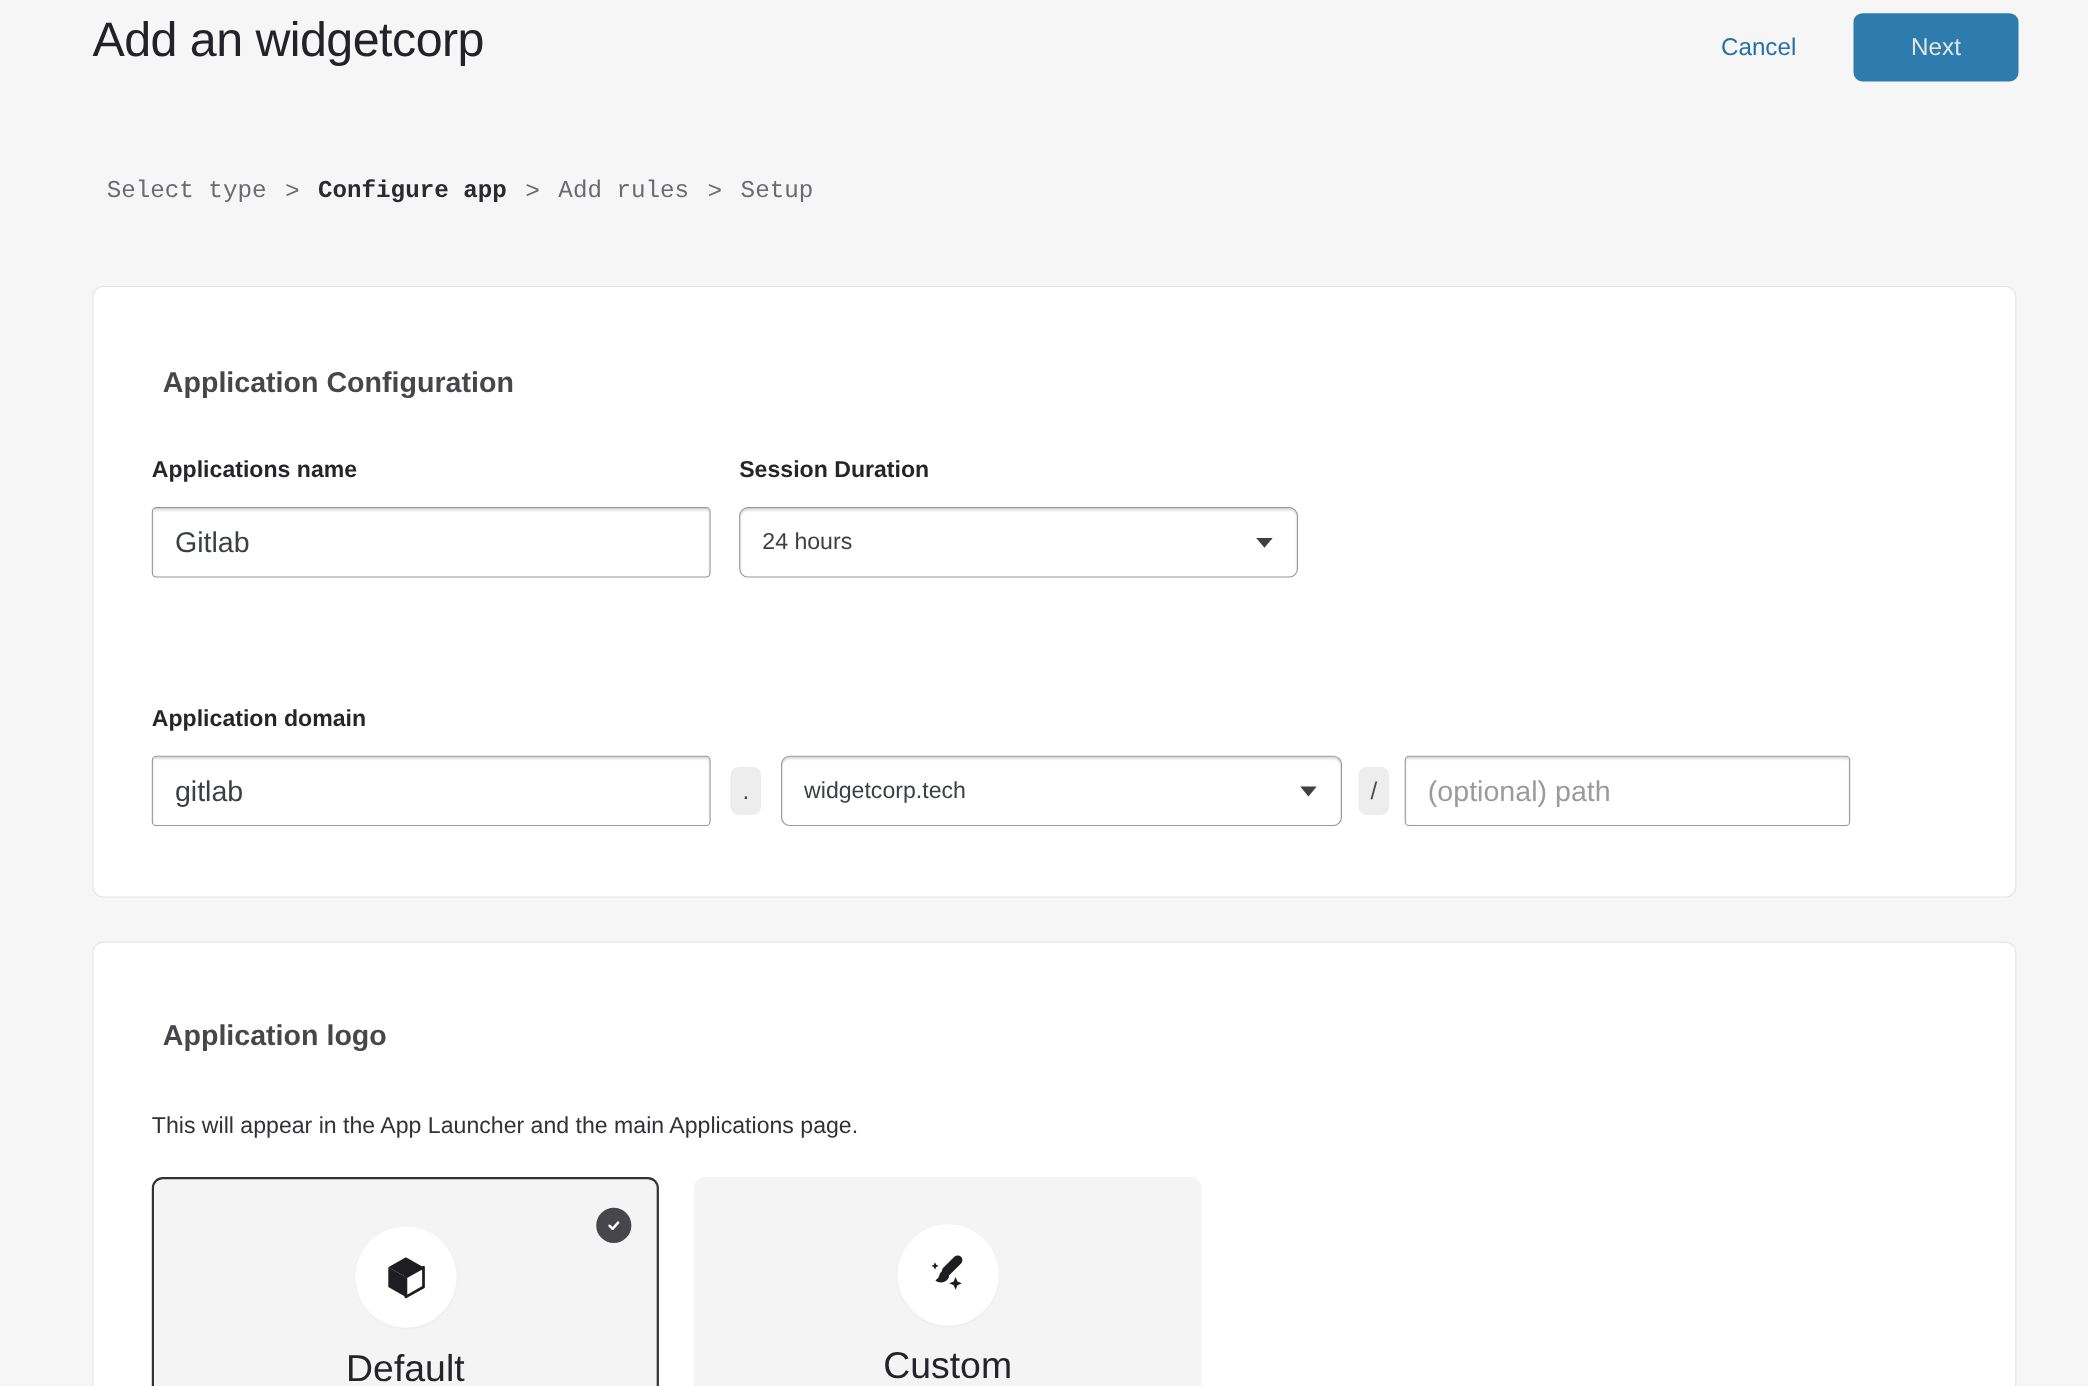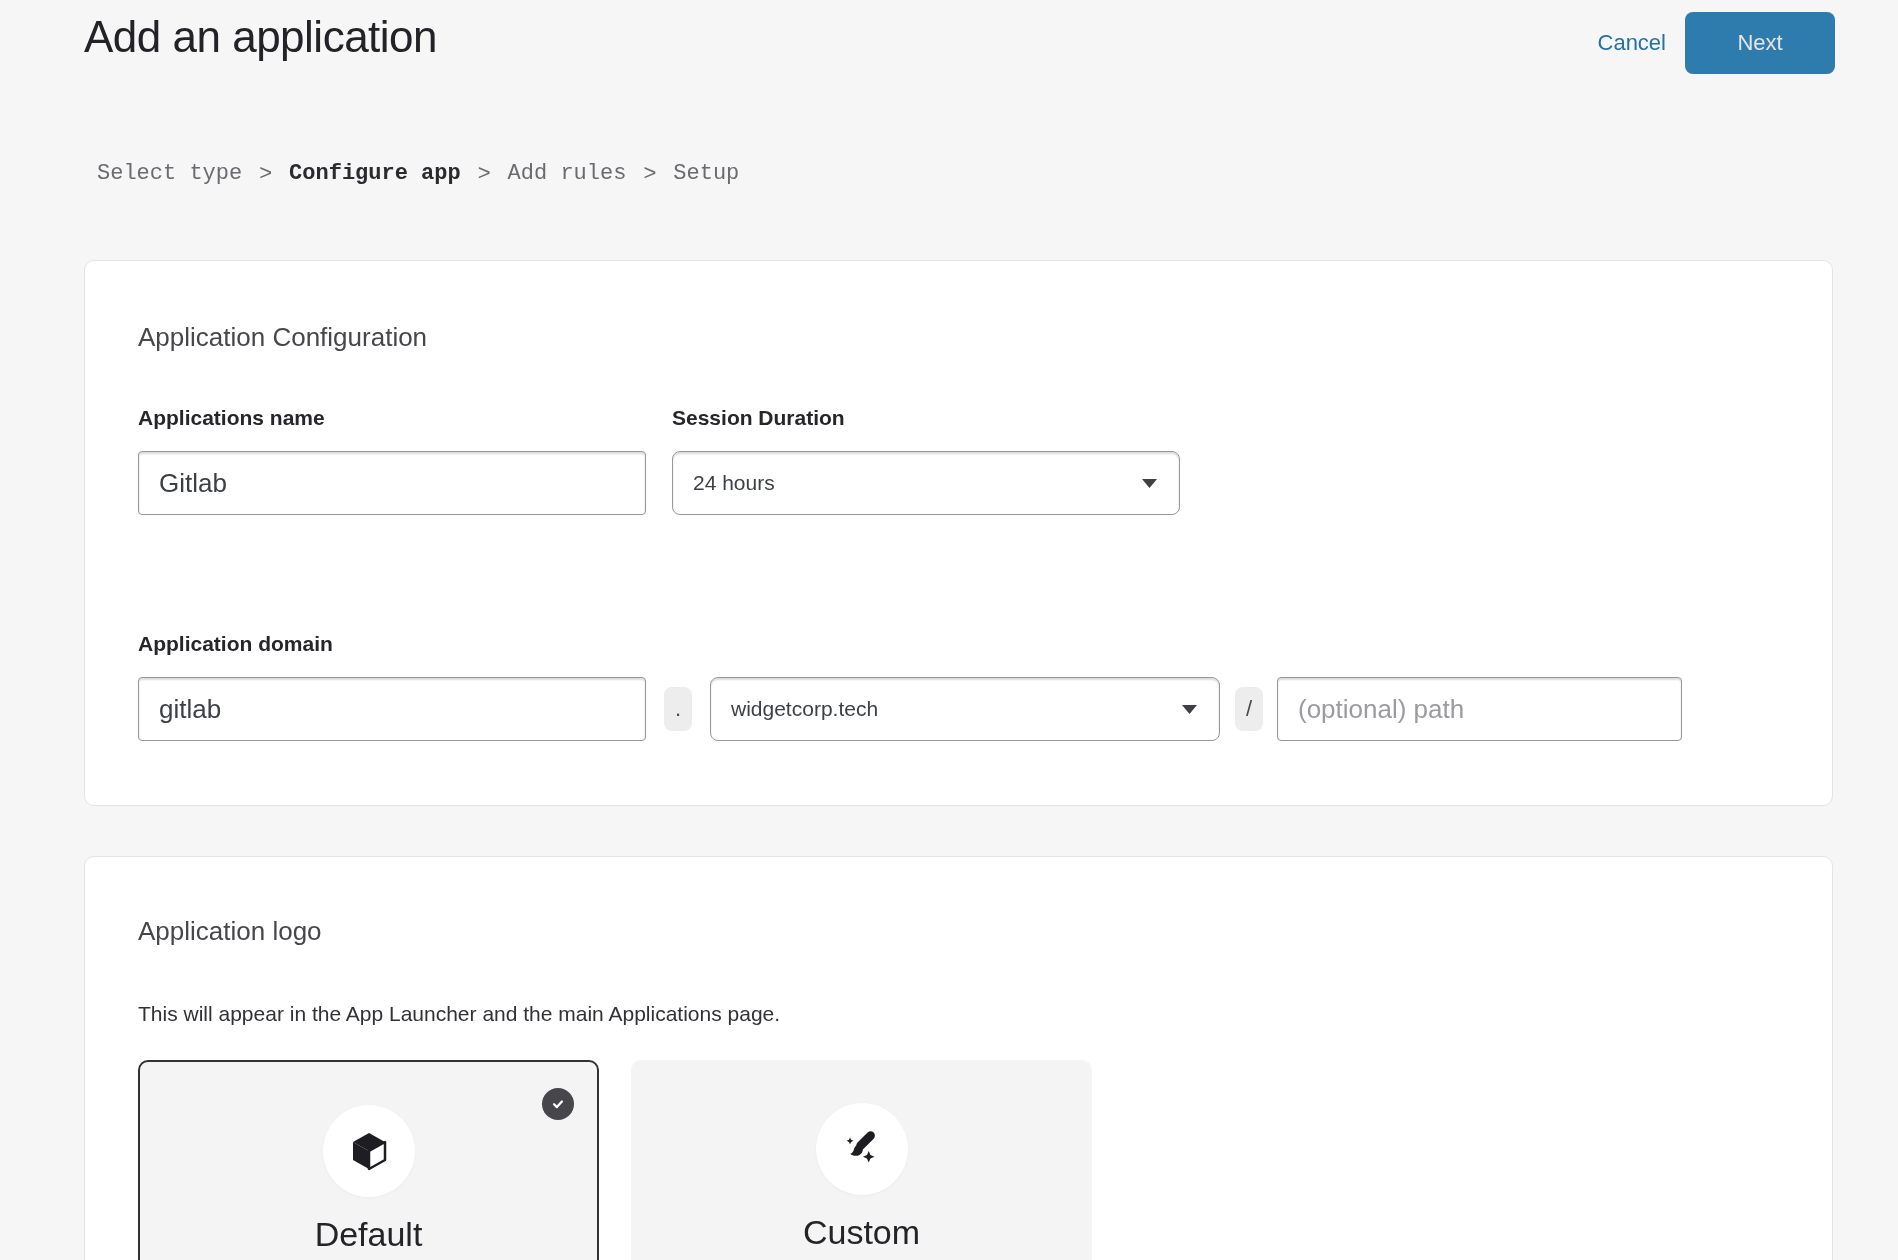--- a/index.html
+++ b/index.html
@@ -18,21 +18,21 @@
   
   .header-row {
     position: absolute;
     left: 84px; right: 63px; top: 10px;
     display: flex; justify-content: space-between; align-items: flex-start;
   }
   .page-title {
     font-size: 44px; font-weight: 400; color: #232327;
     letter-spacing: -0.5px; line-height: 54px; margin: 0;
   }
-  .header-actions { display: flex; align-items: flex-start; gap: 19px; padding-top: 2px; margin-left: 40px; }
+  .header-actions { display: flex; align-items: flex-start; gap: 52px; padding-top: 2px; margin-left: 40px; }
   .cancel-link {
     font-size: 22px; color: #2471a8; cursor: pointer; line-height: 62px;
     text-decoration: none;
   }
   .next-btn {
     width: 150px; height: 62px; border: none; border-radius: 8px;
     background: #2e7cad; color: #e5e5e5; font-size: 22px;
     font-family: inherit; cursor: pointer;
   }
 
@@ -48,21 +48,21 @@
   
   .card {
     position: absolute; left: 84px; width: 1749px;
     background: #ffffff; border: 1px solid #e4e4e7; border-radius: 10px;
     box-sizing: border-box;
   }
   .card-config { top: 260px; padding: 60px 53px 64px 53px; }
   .card-logo   { top: 856px; height: 520px; padding: 58px 53px 0 53px; }
 
   .card-heading {
-    margin: 0; font-size: 26px; font-weight: 400; color: #47474b; line-height: 32px;
+    margin: 10px; font-size: 26px; font-weight: 700; color: #47474b; line-height: 32px;
   }
 
   .field-label {
     font-size: 21px; font-weight: 700; color: #26262a; line-height: 24px;
     margin-bottom: 21px;
   }
   .fields-row { display: flex; gap: 26px; margin-top: 53px; }
   .field-col-508 { width: 508px; }
 
   .text-input {
@@ -127,21 +127,21 @@
     margin-top: 21px; text-align: center; font-size: 34px; color: #242428;
     line-height: 32px;
   }
 </style>
 </head>
 <body>
 
 <div class="canvas">
 
   <div class="header-row">
-    <h1 class="page-title">Add an application</h1>
+    <h1 class="page-title">Add an widgetcorp</h1>
     <div class="header-actions">
       <a class="cancel-link">Cancel</a>
       <button class="next-btn">Next</button>
     </div>
   </div>
 
   <div class="breadcrumb">
     <span class="step">Select type</span>
     <span class="sep">&gt;</span>
     <span class="step active">Configure app</span>

